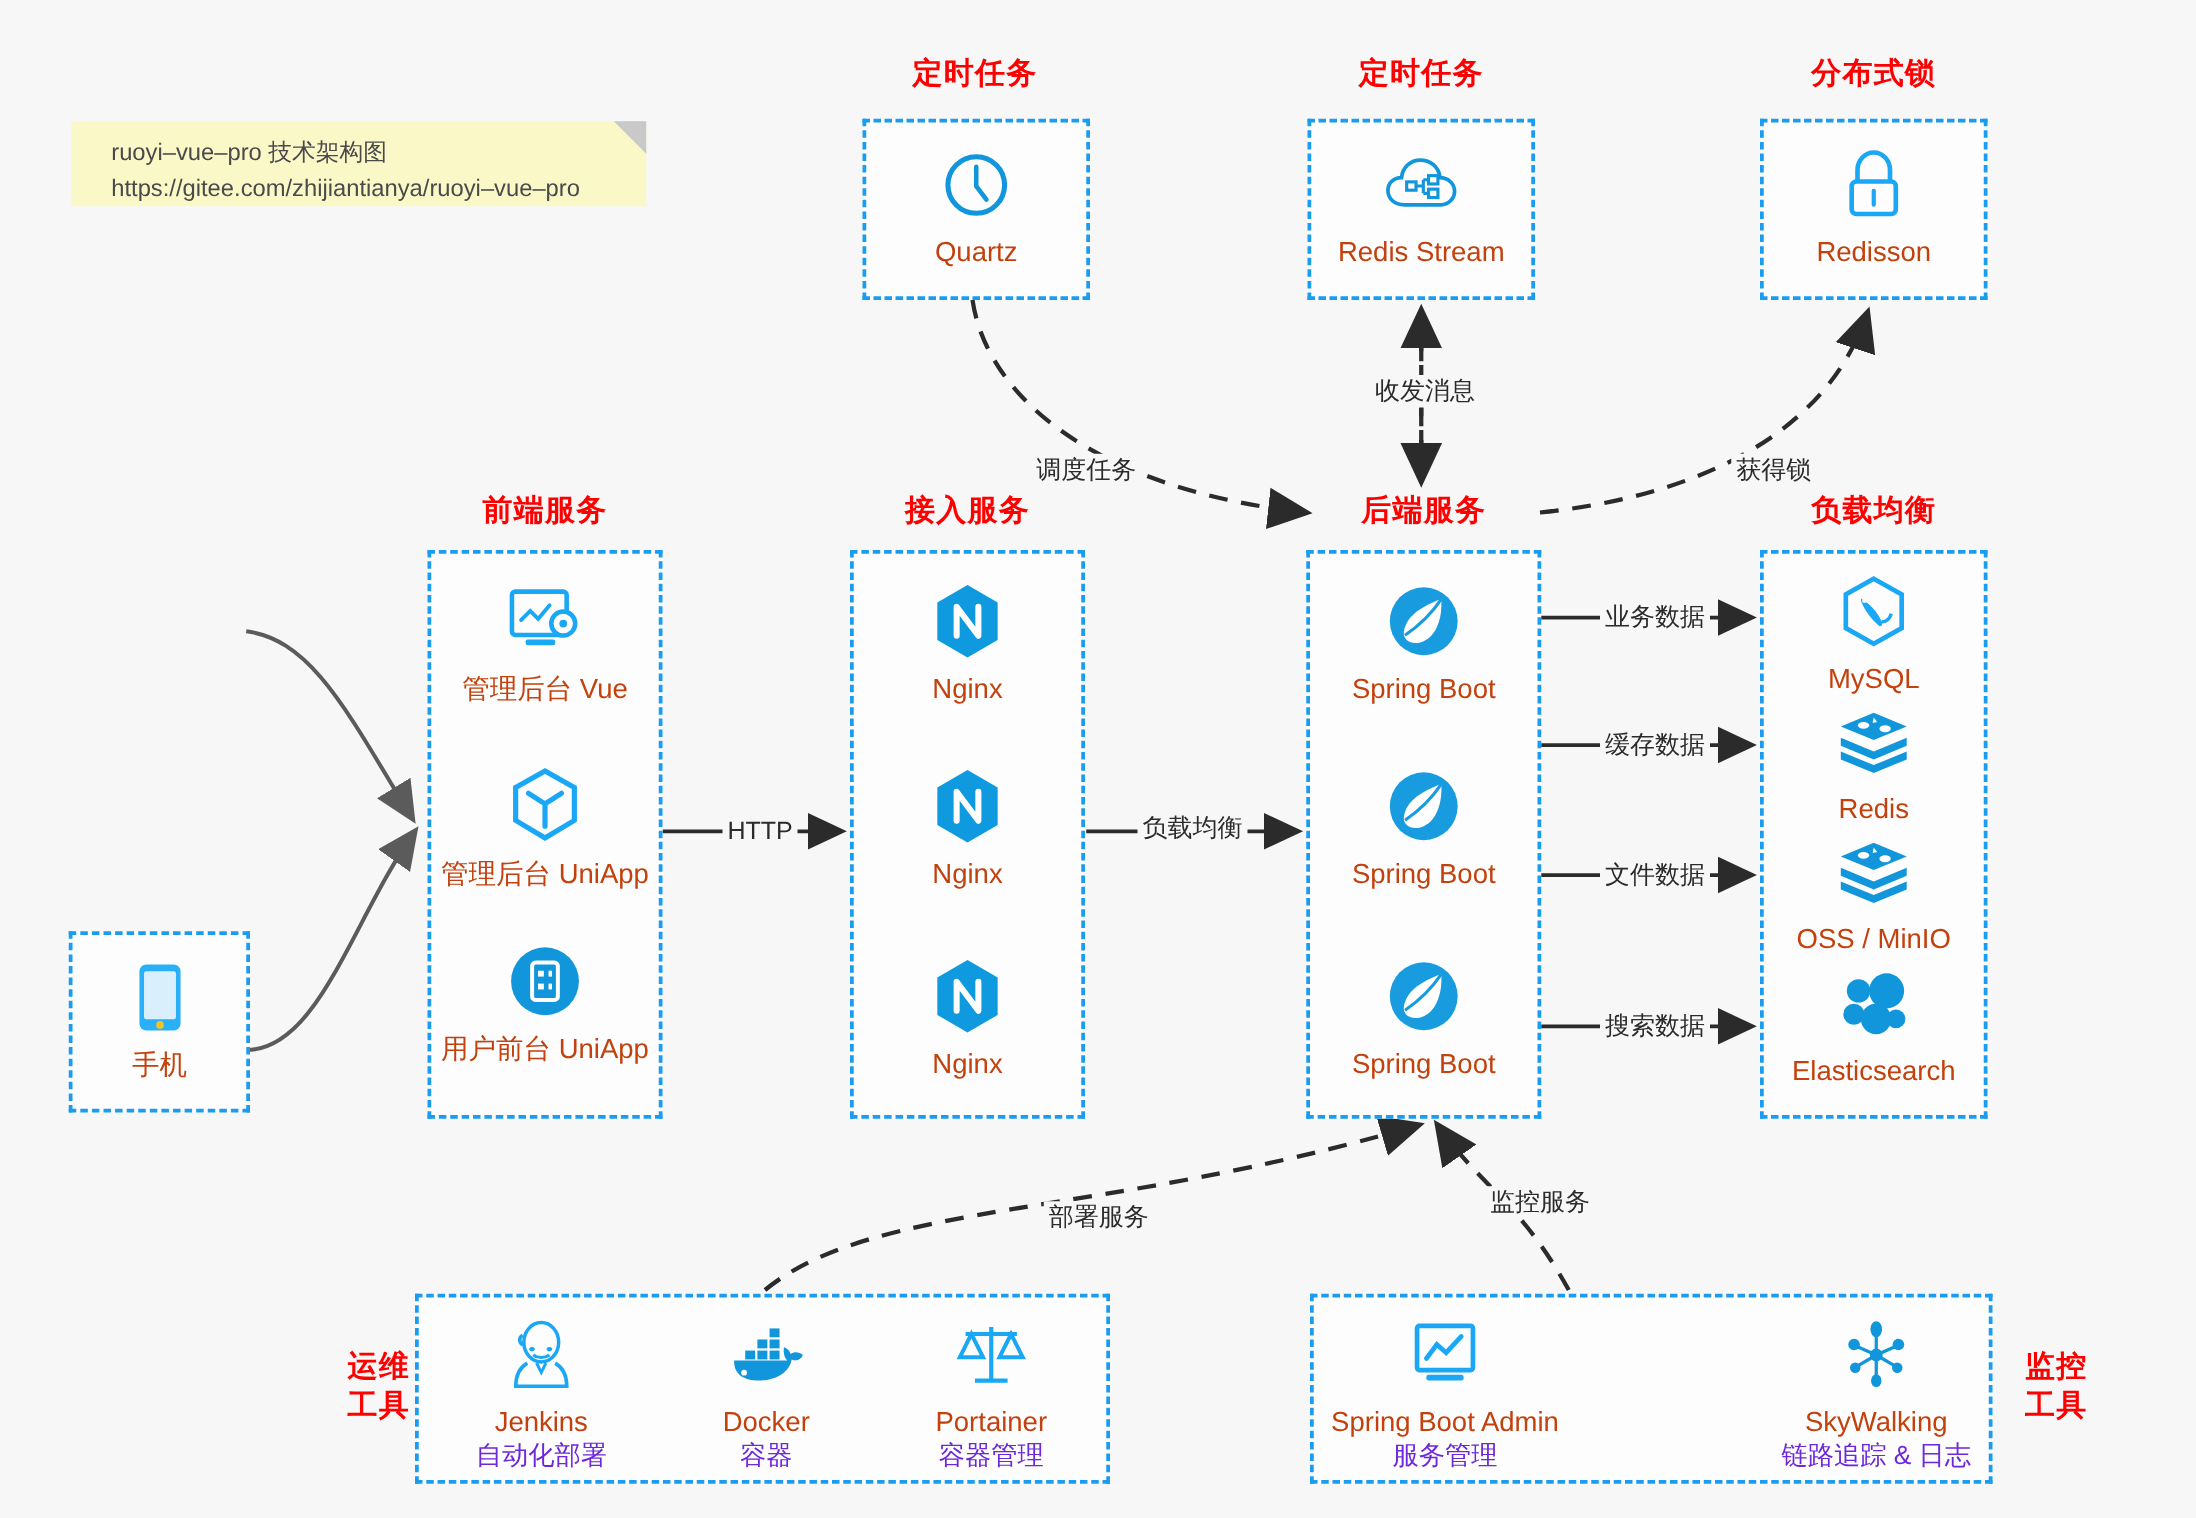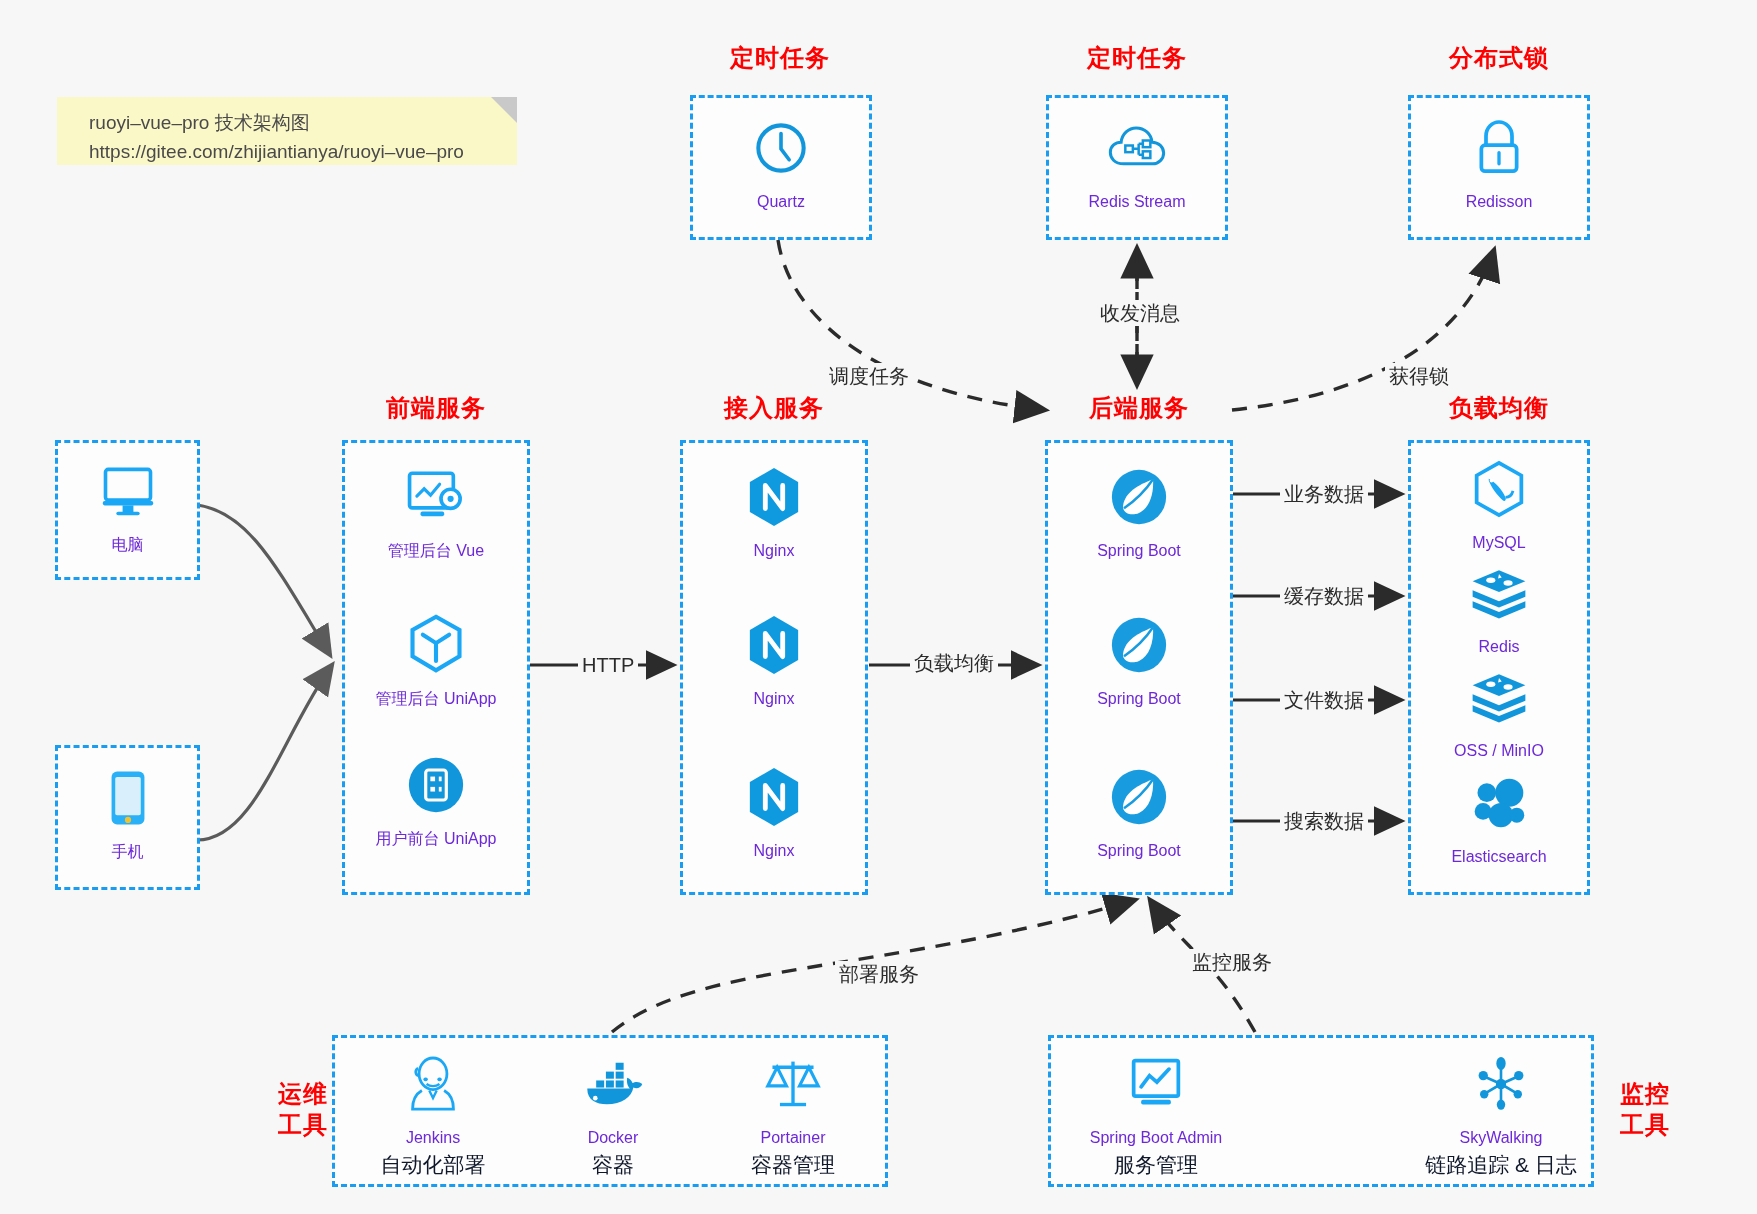--- a/index.html
+++ b/index.html
@@ -31,23 +31,23 @@
   .gtitle{
     position:absolute;color:#ff0000;font-weight:bold;font-size:24px;
     text-align:center;white-space:nowrap;letter-spacing:1px;
   }
   .gtitle.side{line-height:31px;}
 
   
   .node{position:absolute;text-align:center;}
   .node .ico{height:64px;display:flex;align-items:center;justify-content:center;}
   .node .cap{
-    font-size:16px;color:#6d28d9;line-height:27px;margin-top:8px;white-space:nowrap;
-  }
-  .node .cap2{font-size:21px;color:#0f172a;line-height:27px;white-space:nowrap;}
+    font-size:22px;color:#c2410c;line-height:27px;margin-top:8px;white-space:nowrap;
+  }
+  .node .cap2{font-size:21px;color:#6d28d9;line-height:27px;white-space:nowrap;}
 
   
   .elabel{
     position:absolute;font-size:20px;color:#2b2b2b;background:#f7f7f7;
     padding:1px 4px;white-space:nowrap;line-height:24px;
   }
 </style>
 </head>
 <body>
 
@@ -129,33 +129,20 @@
         <svg width="52" height="58" viewBox="0 0 56 62">
           <path d="M14 28 L14 18 C14 9.5 20.5 3 28 3 C35.5 3 42 9.5 42 18 L42 28" fill="none" stroke="#1aa7f5" stroke-width="4"></path>
           <rect x="9" y="28" width="38" height="28" rx="4" fill="none" stroke="#1aa7f5" stroke-width="4"></rect>
           <line x1="28" y1="36" x2="28" y2="48" stroke="#1aa7f5" stroke-width="3.6" stroke-linecap="round"></line>
         </svg>
       </div>
       <div class="cap">Redisson</div>
     </div>
   </div>
 
-  <div class="gbox" style="left:55px;top:440px;width:145px;height:140px;">
-    <div class="node" style="left:0;top:16px;width:139px;">
-      <div class="ico">
-        <svg width="58" height="54" viewBox="0 0 64 60">
-          <rect x="7" y="6" width="50" height="34" rx="3" fill="none" stroke="#1aa7f5" stroke-width="4"></rect>
-          <rect x="4" y="41" width="56" height="5" rx="2" fill="#1aa7f5"></rect>
-          <rect x="26" y="46" width="12" height="8" fill="#1aa7f5"></rect>
-          <rect x="19" y="53" width="26" height="4" rx="2" fill="#1aa7f5"></rect>
-        </svg>
-      </div>
-      <div class="cap">电脑</div>
-    </div>
-  </div>
 
   <div class="gbox" style="left:55px;top:745px;width:145px;height:145px;">
     <div class="node" style="left:0;top:18px;width:139px;">
       <div class="ico">
         <svg width="42" height="60" viewBox="0 0 46 64">
           <rect x="5" y="3" width="36" height="58" rx="6" fill="#29b0f6"></rect>
           <rect x="9" y="9" width="28" height="42" rx="2" fill="#d9effc"></rect>
           <circle cx="23" cy="56" r="3.4" fill="#f2c12e"></circle>
         </svg>
       </div>

